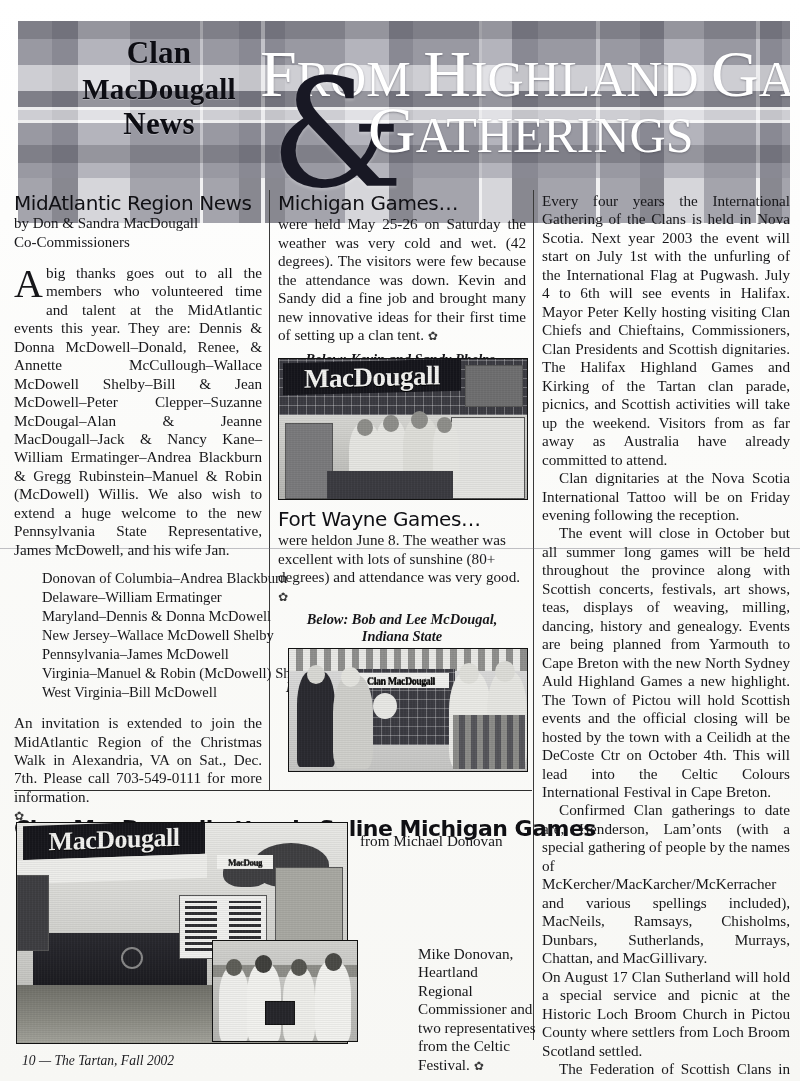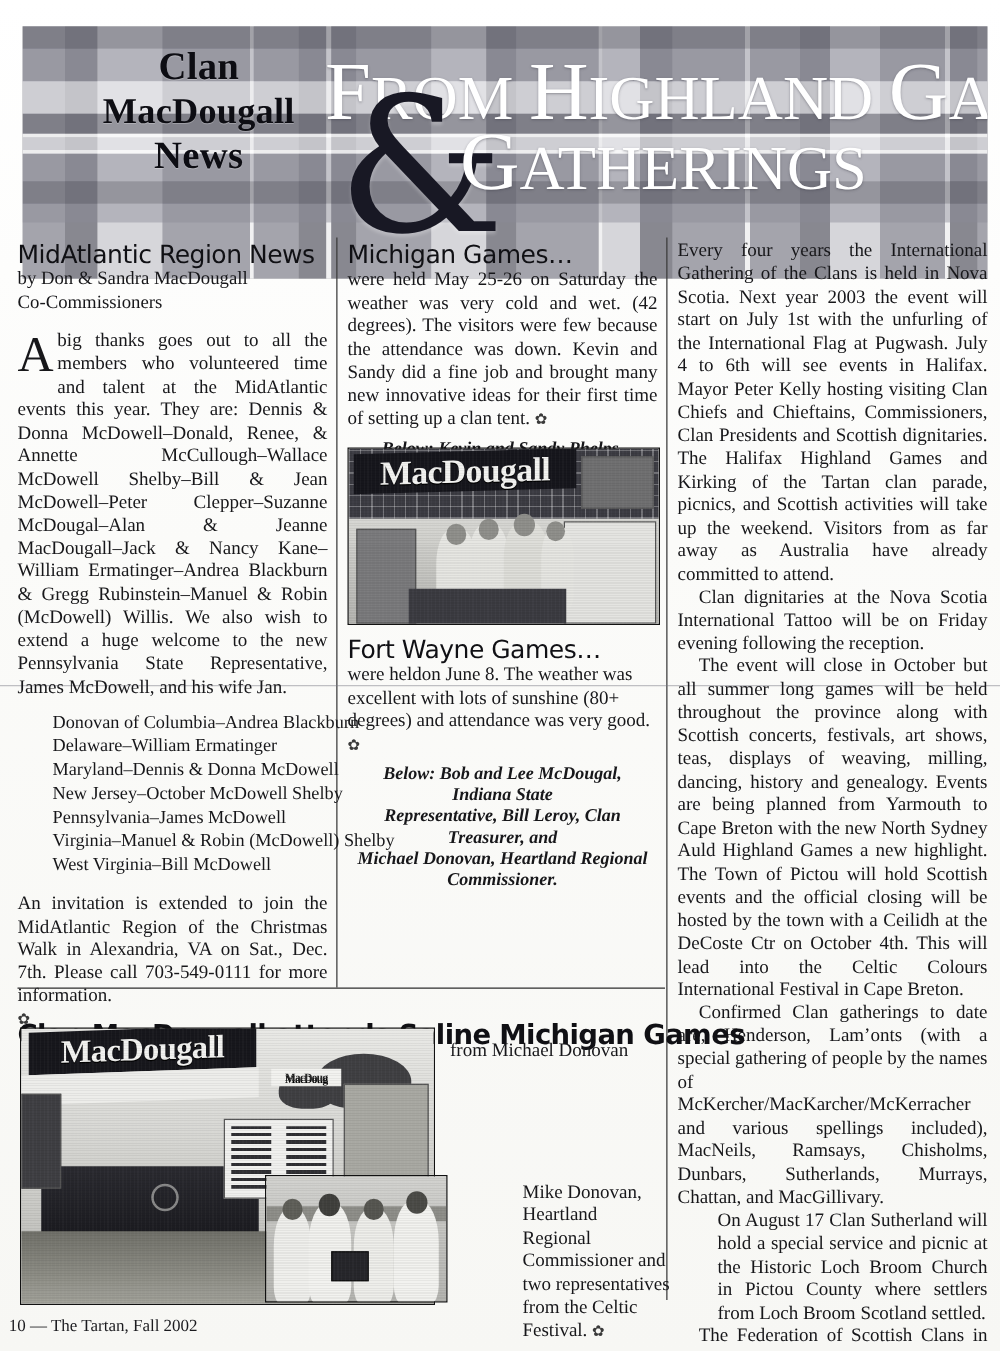--- a/index.html
+++ b/index.html
@@ -144,22 +144,22 @@
   }
   .tartan-cloth{
     position:absolute;
     background:#3b3b42;
     background-image:
       repeating-linear-gradient(0deg,rgba(255,255,255,.28) 0 1px,transparent 1px 9px),
       repeating-linear-gradient(90deg,rgba(255,255,255,.28) 0 1px,transparent 1px 9px);
   }
   
   .footer{
-    position:absolute;left:7px;top:1053px;
-    font-size:13.6px;color:#1b1b1f;
+    position:absolute;left:22px;top:1053px;
+    font-style:italic;font-size:13.6px;color:#1b1b1f;
   }
   
   .bottom-head{
     position:absolute;left:14px;top:798px;
     font-family:"DejaVu Sans", sans-serif;
     font-size:22px;letter-spacing:-.5px;color:#101014;
     white-space:nowrap;
   }
   .bottom-from{
     position:absolute;left:360px;top:832px;
@@ -245,21 +245,21 @@
   <div class="col col1">
     <h2 class="sec-title">MidAtlantic Region News</h2>
     <p class="byline">by Don &amp; Sandra MacDougall</p>
     <p class="byline">Co-Commissioners</p>
     <div class="gap"></div>
     <p class="body dropcap">A big thanks goes out to all the members who volunteered time and talent at the MidAtlantic events this year. They are: Dennis &amp; Donna McDowell–Donald, Renee, &amp; Annette McCullough–Wallace McDowell Shelby–Bill &amp; Jean McDowell–Peter Clepper–Suzanne McDougal–Alan &amp; Jeanne MacDougall–Jack &amp; Nancy Kane–William Ermatinger–Andrea Blackburn &amp; Gregg Rubinstein–Manuel &amp; Robin (McDowell) Willis. We also wish to extend a huge welcome to the new Pennsylvania State Representative, James McDowell, and his wife Jan.</p>
     <ul class="list">
       <li>Donovan of Columbia–Andrea Blackburn</li>
       <li>Delaware–William Ermatinger</li>
       <li>Maryland–Dennis &amp; Donna McDowell</li>
-      <li>New Jersey–October McDowell Shelby</li>
+      <li>New Jersey–Wallace McDowell Shelby</li>
       <li>Pennsylvania–James McDowell</li>
       <li>Virginia–Manuel &amp; Robin (McDowell) Shelby</li>
       <li>West Virginia–Bill McDowell</li>
     </ul>
     <div class="gap"></div>
     <p class="body">An invitation is extended to join the MidAtlantic Region of the Christmas Walk in Alexandria, VA on Sat., Dec. 7th. Please call 703-549-0111 for more information.</p>
     <span class="thistle">✿</span>
   </div>
 
   <div class="col col2">
@@ -296,27 +296,47 @@
     <h2 class="sec-title">Fort Wayne Games…</h2>
     <p class="body" style="text-align:left;"><span>were heldon June 8. The weather was excellent with lots of sunshine (80+ degrees) and attendance was very good.</span> <span class="thistle">✿</span></p>
     <p class="cap-italic">
       <span>Below: Bob and Lee McDougal, Indiana State</span><br>
       <span>Representative, Bill Leroy, Clan Treasurer, and</span><br>
       <span>Michael Donovan, Heartland Regional</span><br>
       <span>Commissioner.</span>
     </p>
   </div>
 
+  <div class="photo" style="left:288px;top:648px;width:238px;height:122px;">
+    <div class="ph-inner" style="background:linear-gradient(180deg,#dedede 0%,#c6c6c4 100%);"></div>
+    <div style="position:absolute;left:0;top:0;right:0;height:22px;background:repeating-linear-gradient(90deg,#e9e9e6 0 7px,#8f8f8d 7px 14px);"></div>
+    <div class="tartan-cloth" style="left:56px;top:20px;width:110px;height:76px;"></div>
+    <div class="banner" style="left:64px;top:24px;width:96px;height:15px;background:#f0f0ee;">
+      <span style="font-size:10px;color:#111;">Clan MacDougall</span>
+    </div>
+    <div style="position:absolute;left:84px;top:44px;width:24px;height:26px;background:#e8e8e5;border-radius:50%;"></div>
+    <div class="figdark" style="left:8px;top:22px;width:38px;height:96px;"></div>
+    <div class="head" style="left:18px;top:16px;width:18px;height:19px;background:#d9d9d4;"></div>
+    <div class="figblob" style="left:44px;top:26px;width:40px;height:94px;background:#cfcfcb;"></div>
+    <div class="head" style="left:52px;top:18px;width:19px;height:20px;background:#e4e4df;"></div>
+    <div class="figblob" style="left:160px;top:22px;width:42px;height:98px;background:#eaeae6;"></div>
+    <div class="head" style="left:170px;top:14px;width:20px;height:21px;background:#e0e0db;"></div>
+    <div class="figblob" style="left:198px;top:22px;width:40px;height:98px;background:#e6e6e2;"></div>
+    <div class="head" style="left:206px;top:12px;width:20px;height:21px;background:#ddddd8;"></div>
+    <div style="position:absolute;left:164px;top:66px;width:36px;height:54px;background:repeating-linear-gradient(90deg,#8b8b88 0 6px,#55555a 6px 12px);"></div>
+    <div style="position:absolute;left:200px;top:66px;width:36px;height:54px;background:repeating-linear-gradient(90deg,#8b8b88 0 6px,#55555a 6px 12px);"></div>
+    <div class="noise"></div>
+  </div>
 
   <div class="col col3">
     <p class="body">Every four years the International Gathering of the Clans is held in Nova Scotia. Next year 2003 the event will start on July 1st with the unfurling of the International Flag at Pugwash. July 4 to 6th will see events in Halifax. Mayor Peter Kelly hosting visiting Clan Chiefs and Chieftains, Commissioners, Clan Presidents and Scottish dignitaries. The Halifax Highland Games and Kirking of the Tartan clan parade, picnics, and Scottish activities will take up the weekend. Visitors from as far away as Australia have already committed to attend.</p>
     <p class="body">Clan dignitaries at the Nova Scotia International Tattoo will be on Friday evening following the reception.</p>
     <p class="body">The event will close in October but all summer long games will be held throughout the province along with Scottish concerts, festivals, art shows, teas, displays of weaving, milling, dancing, history and genealogy. Events are being planned from Yarmouth to Cape Breton with the new North Sydney Auld Highland Games a new highlight. The Town of Pictou will hold Scottish events and the official closing will be hosted by the town with a Ceilidh at the DeCoste Ctr on October 4th. This will lead into the Celtic Colours International Festival in Cape Breton.</p>
     <p class="body">Confirmed Clan gatherings to date are, Henderson, Lam’onts (with a special gathering of people by the names of McKercher/MacKarcher/McKerracher and various spellings included), MacNeils, Ramsays, Chisholms, Dunbars, Sutherlands, Murrays, Chattan, and MacGillivary.</p>
-    <p class="body" style="text-indent:0;margin-left:32px;">On August 17 Clan Sutherland will hold a special service and picnic at the Historic Loch Broom Church in Pictou County where settlers from Loch Broom Scotland settled.</p>
+    <p class="body" style="text-indent:0;">On August 17 Clan Sutherland will hold a special service and picnic at the Historic Loch Broom Church in Pictou County where settlers from Loch Broom Scotland settled.</p>
     <p class="body">The Federation of Scottish Clans in Nova Scotia are promoting the event . Listed below are contacts for persons wishing to attend.</p>
 
   </div>
 
   <h2 class="bottom-head">Clan MacDougall attends Saline Michigan Games</h2>
   <div class="bottom-from">from Michael Donovan</div>
   <div class="bottom-body2"><span>Mike Donovan, Heartland Regional Commissioner and two representatives from the Celtic Festival.</span> <span class="thistle">✿</span></div>
 
   <div class="photo" style="left:16px;top:822px;width:330px;height:220px;">
     <div class="ph-inner sky"></div>

